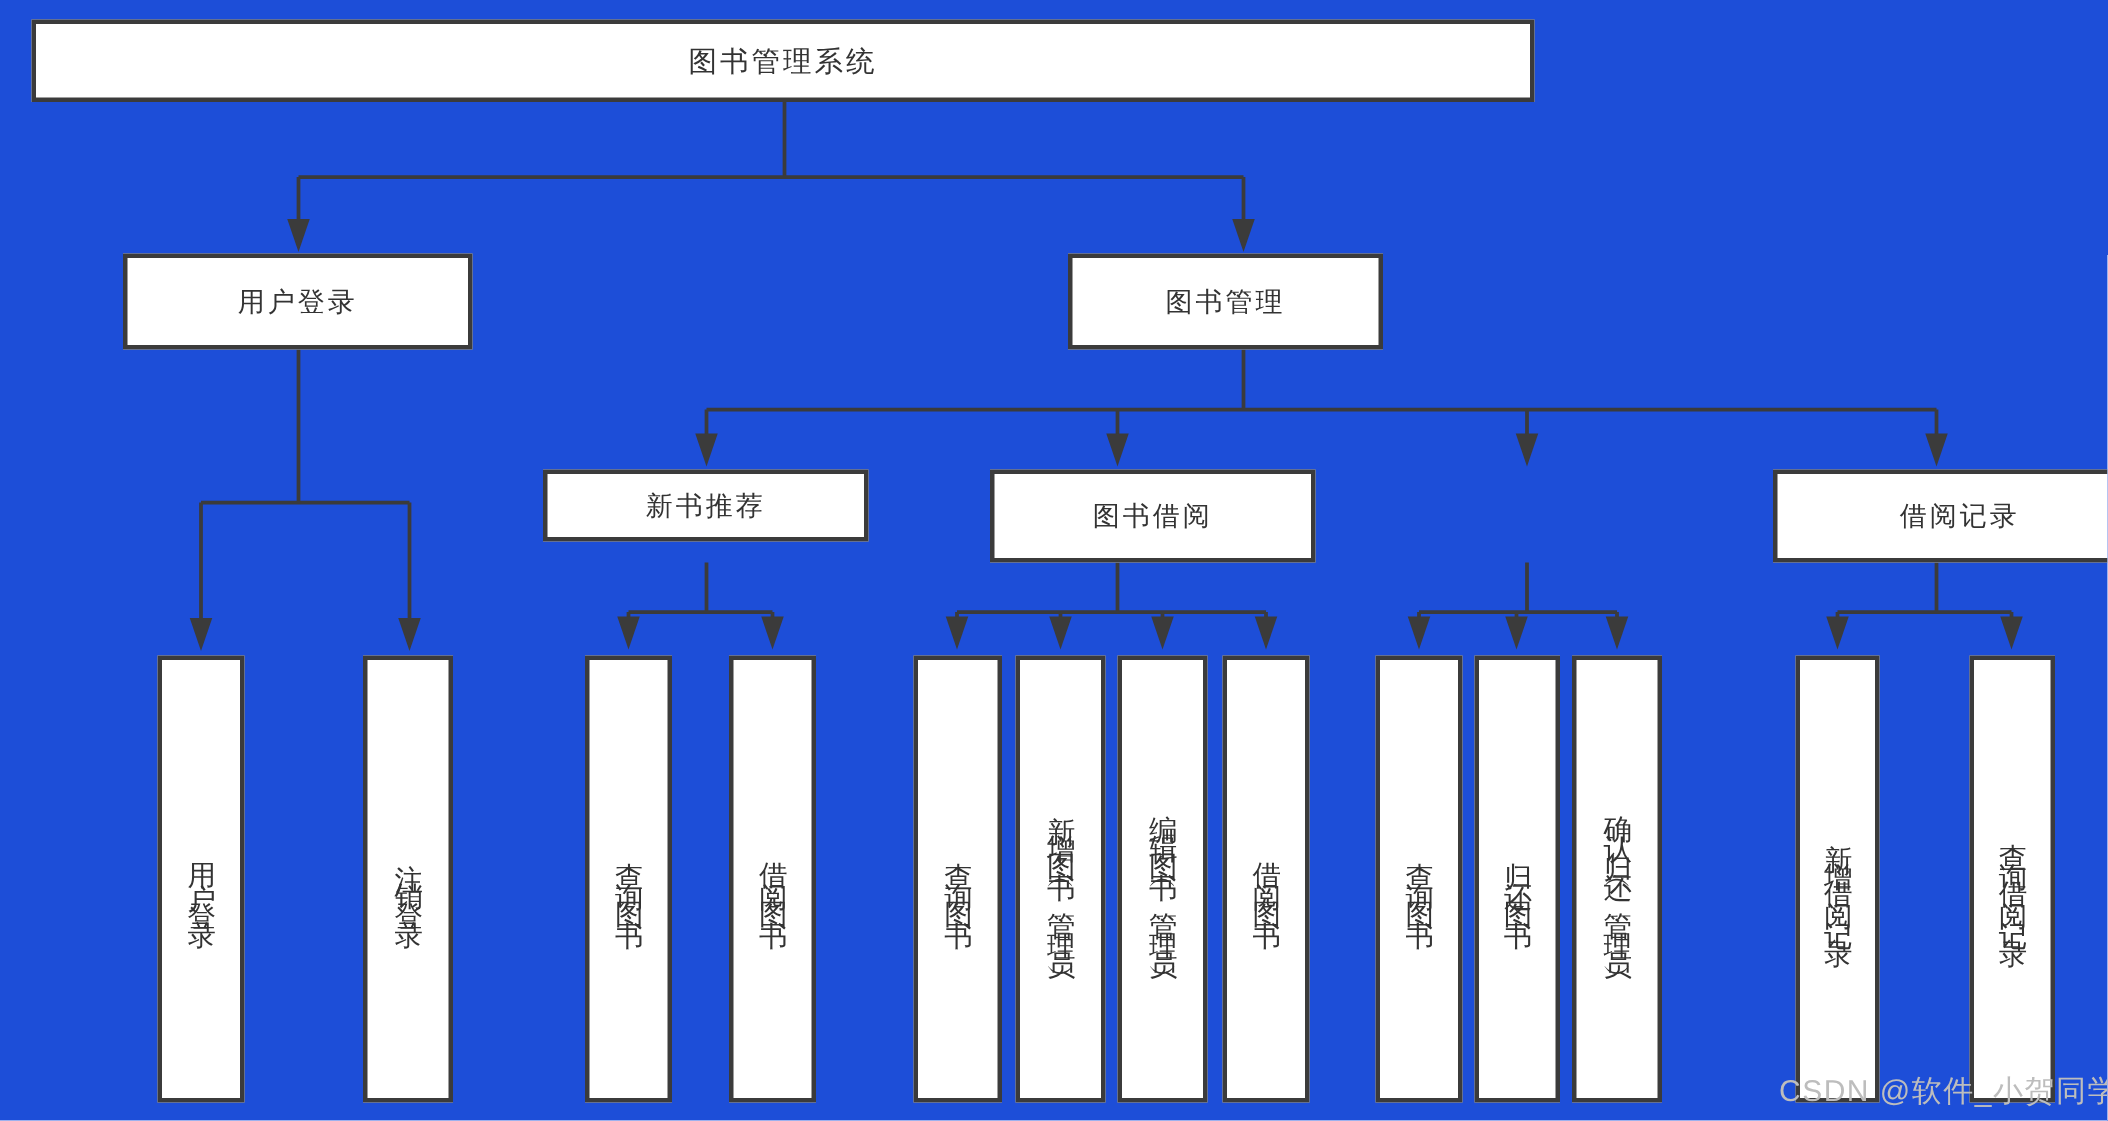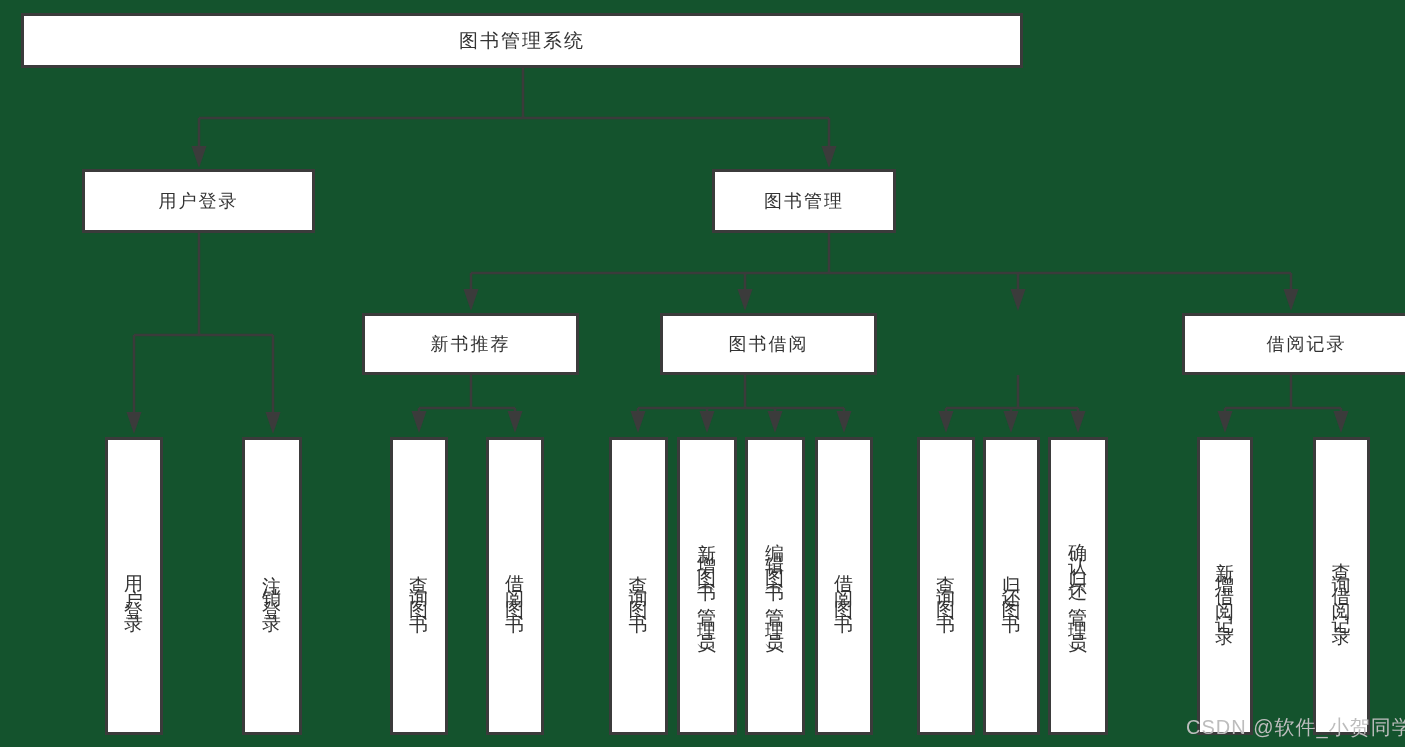--- a/index.html
+++ b/index.html
@@ -1,19 +1,19 @@
 <!DOCTYPE html>
 <html><head>
 <meta charset="utf-8">
 <style>
   html,body{margin:0;padding:0;background:#ffffff;}
   #canvas{
     position:relative;
     width:1405px;height:747px;
-    background:#14532d;
+    background:#1d4ed8;
     font-family:"Liberation Sans","DejaVu Sans",sans-serif;
     overflow:hidden;
   }
   #connectors{position:absolute;left:0;top:0;z-index:0;}
   .box{
     position:absolute;
     box-sizing:border-box;
     border:3px solid #3b3b3b;
     background:#ffffff;
     display:flex;align-items:center;justify-content:center;
@@ -83,23 +83,23 @@
       <polygon points="1011,433 1003.5,411 1018.5,411"></polygon>
       <polygon points="1078,433 1070.5,411 1085.5,411"></polygon>
       <polygon points="1225,433 1217.5,411 1232.5,411"></polygon>
       <polygon points="1341,433 1333.5,411 1348.5,411"></polygon>
     </g>
   </svg>
 
   <div class="box hbox root" style="left:21px;top:13px;width:1002px;height:55px;">图书管理系统</div>
 
   <div class="box hbox" style="left:82px;top:169px;width:233px;height:64px;">用户登录</div>
-  <div class="box hbox" style="left:712px;top:169px;width:184px;height:64px;">图书管理</div>
+  <div class="box hbox" style="left:712px;top:169px;width:210px;height:64px;">图书管理</div>
 
-  <div class="box hbox" style="left:362px;top:313px;width:217px;height:62px;">新书推荐</div>
+  <div class="box hbox" style="left:362px;top:313px;width:217px;height:48px;">新书推荐</div>
   <div class="box hbox" style="left:660px;top:313px;width:217px;height:62px;">图书借阅</div>
   <div class="box hbox" style="left:1182px;top:313px;width:249px;height:62px;">借阅记录</div>
 
   <div class="box leaf" style="left:105px;top:437px;width:58px;height:298px;">
     <span>用户登录</span>
   </div>
   <div class="box leaf" style="left:242px;top:437px;width:60px;height:298px;">
     <span>注销登录</span>
   </div>
 

